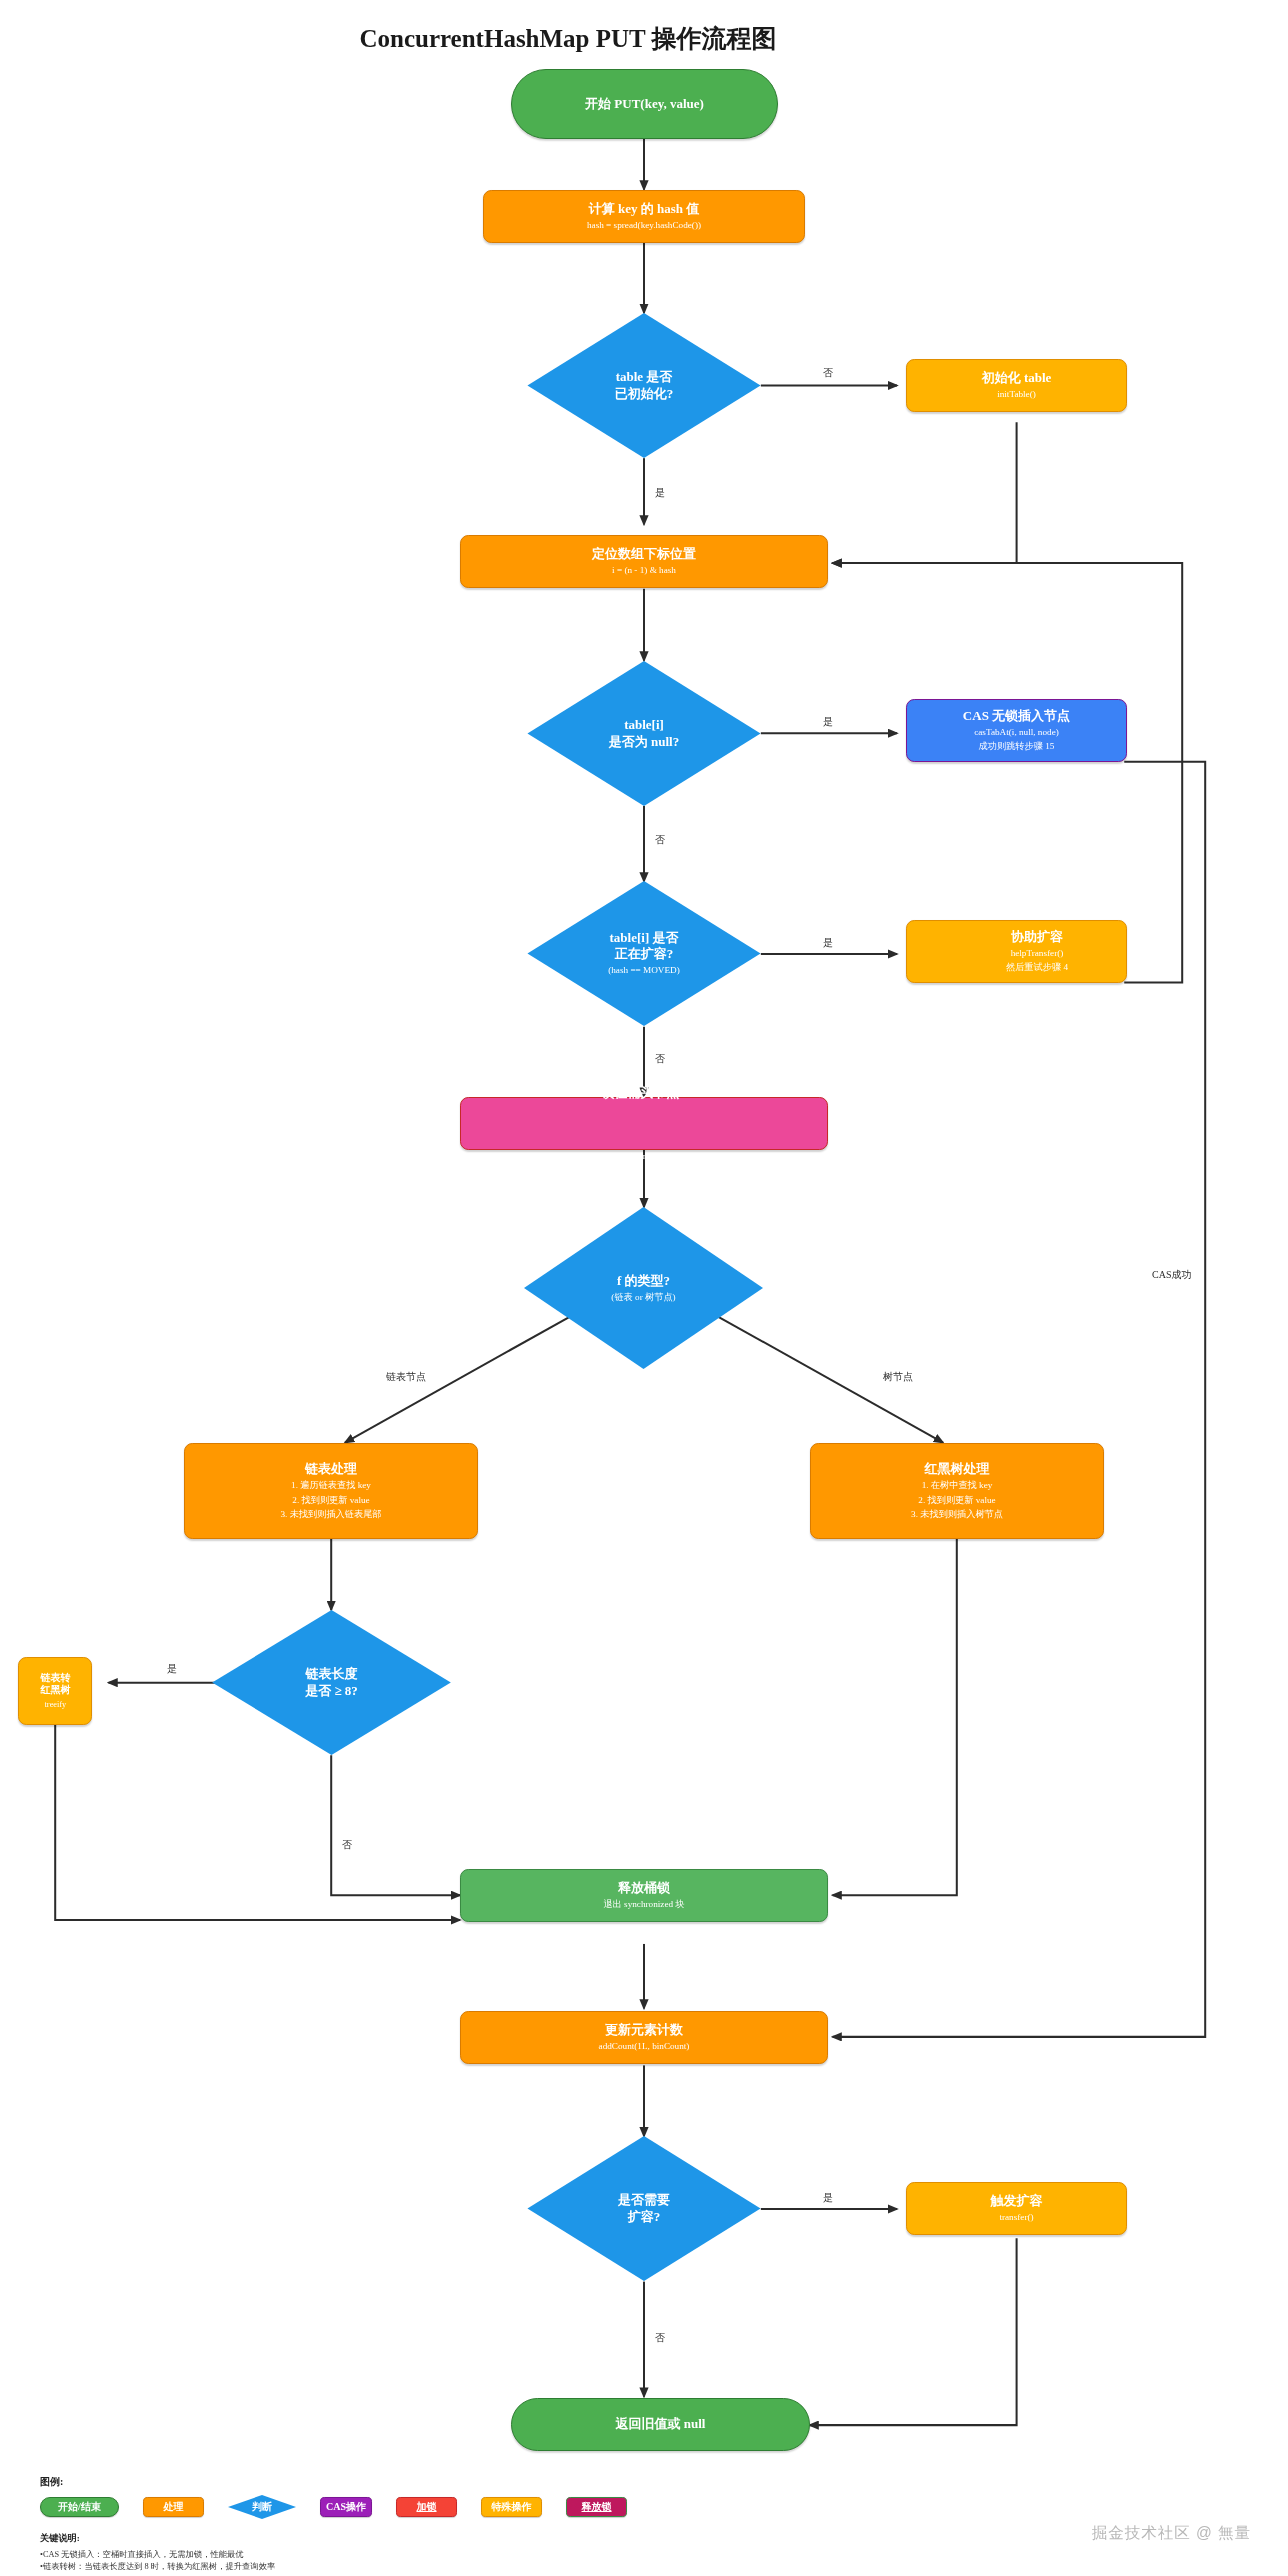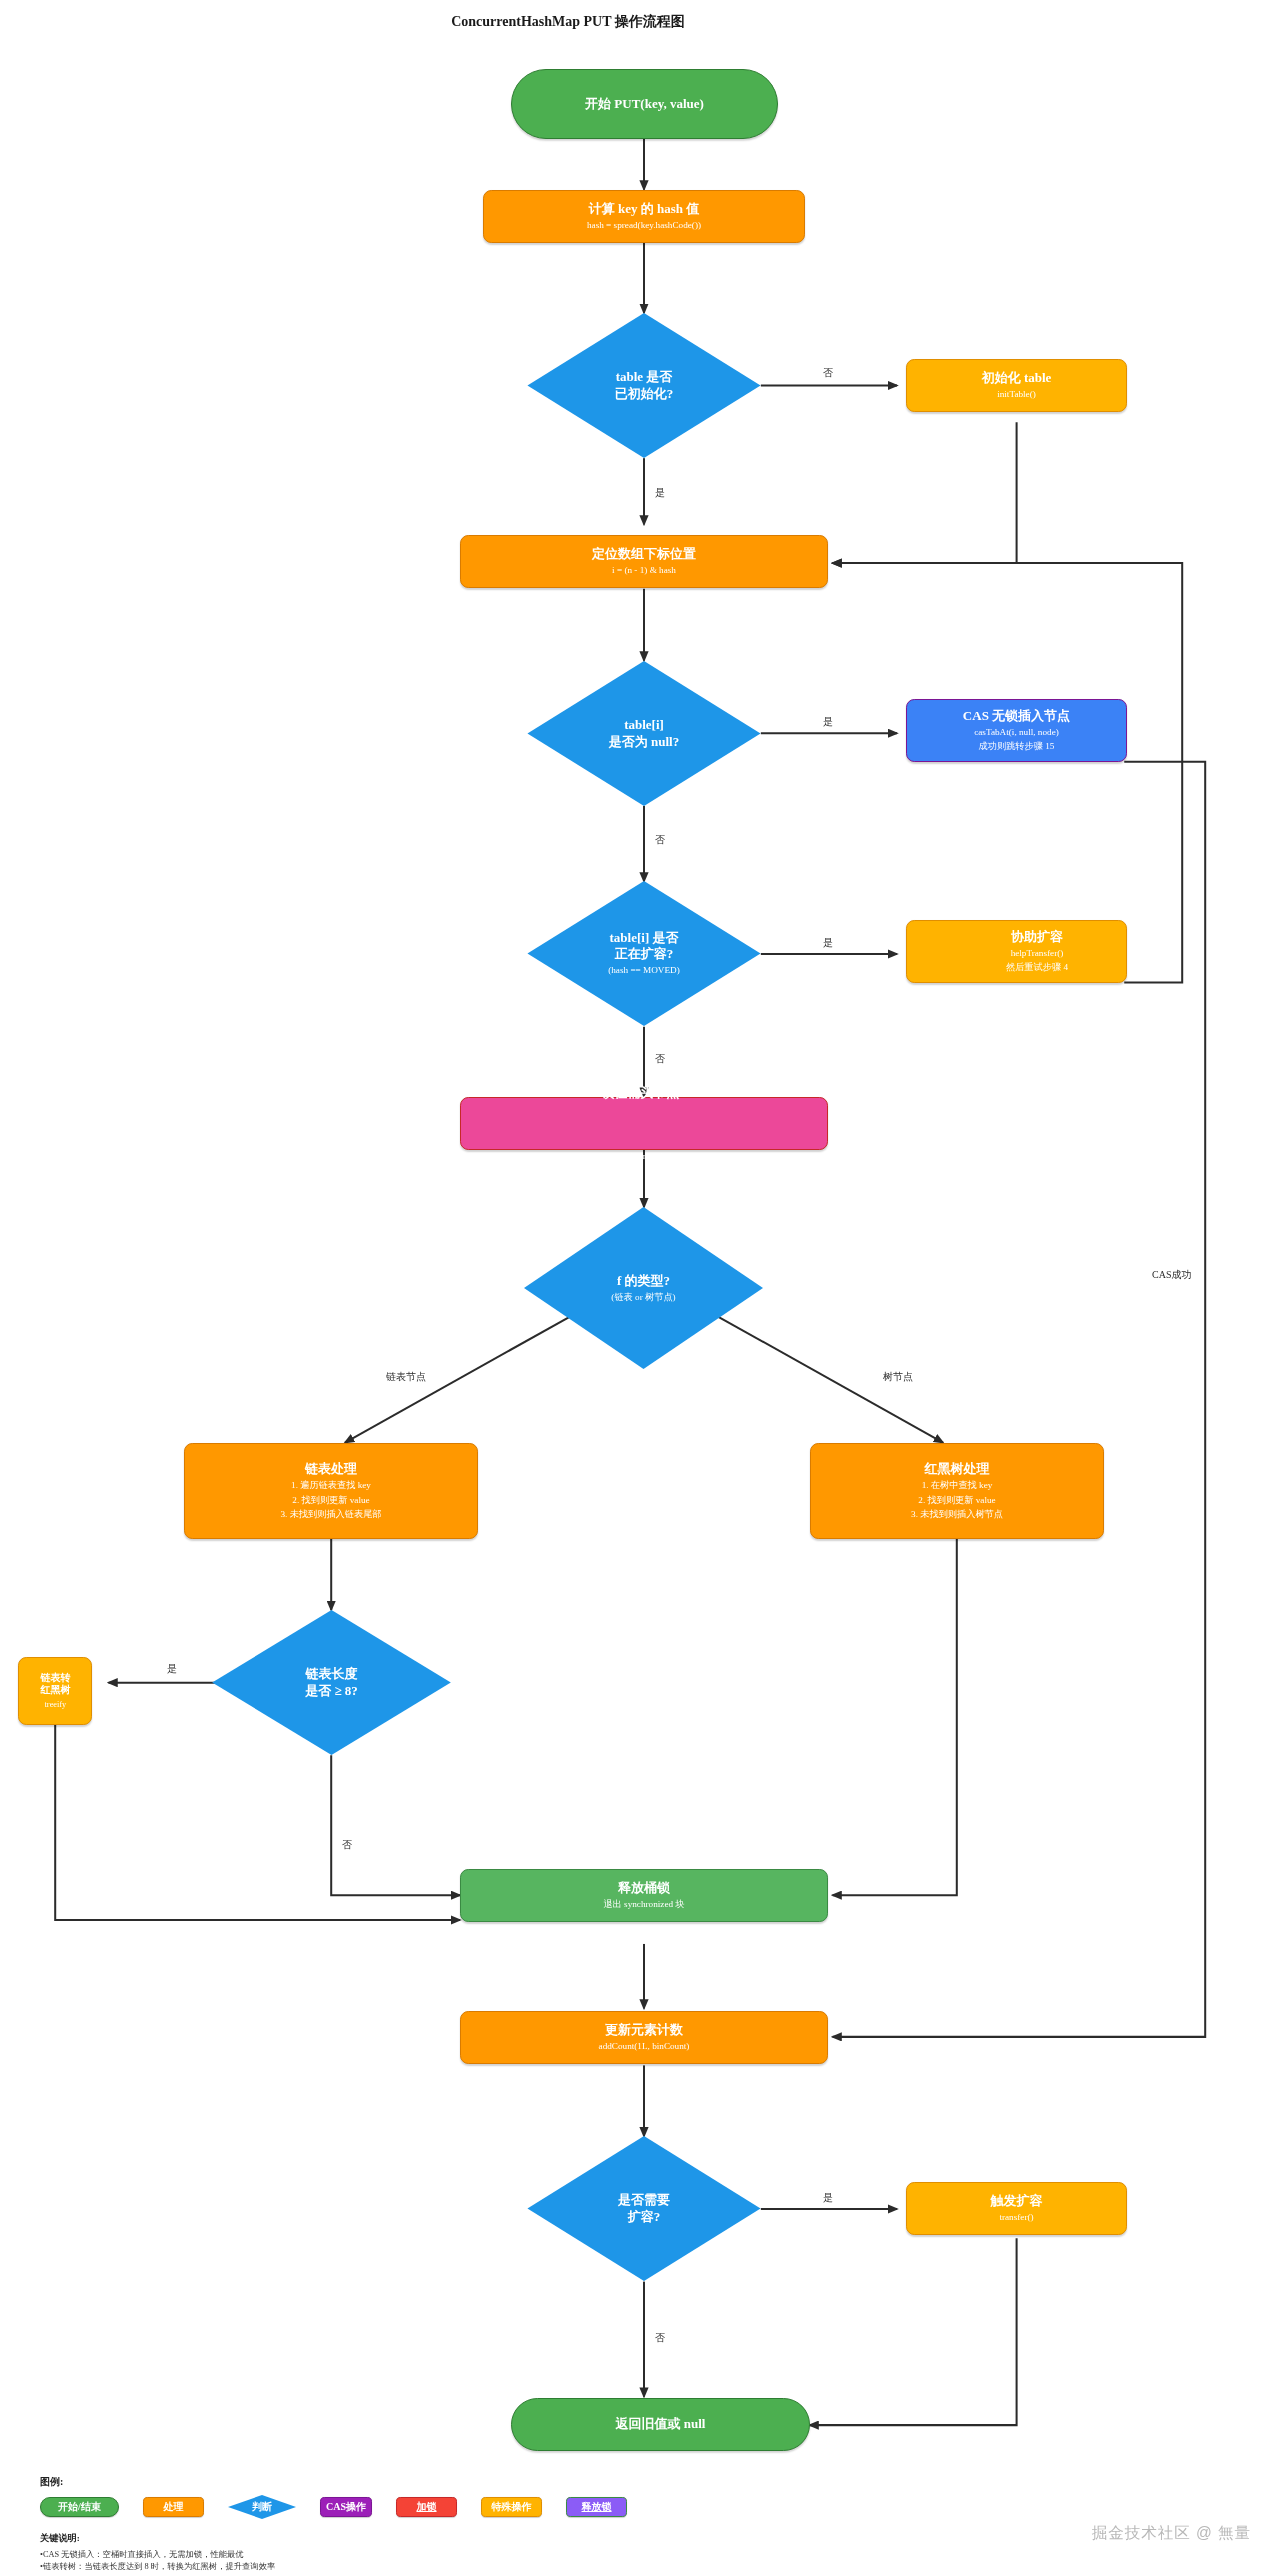--- a/index.html
+++ b/index.html
@@ -102,24 +102,24 @@
     position: absolute;
     font-size: 10px;
     color: #2b2b2b;
     font-family: "Liberation Serif", serif;
     white-space: nowrap;
   }
 
   #title {
     position: absolute;
     left: 0;
-    top: 13px;
+    top: 22px;
     width: 1136px;
     text-align: center;
-    font-size: 14px;
+    font-size: 25px;
     font-weight: bold;
     color: #1a1a1a;
     font-family: "Liberation Serif", "DejaVu Serif", serif;
   }
 
   
   #legend {
     position: absolute;
     left: 40px;
     top: 2475px;
@@ -455,21 +455,21 @@
       </div>
 
       <div class="lg-item lg-rect" style="background:#f44336; border-color:#c62828;text-decoration:underline;">
         <span>加锁</span>
       </div>
 
       <div class="lg-item lg-rect" style="background:#ffb300; border-color:#e08e00;">
         <span>特殊操作</span>
       </div>
 
-      <div class="lg-item lg-rect" style="background:#8b5cf6; border-color:#3a8a43;text-decoration:underline;">
+      <div class="lg-item lg-rect" style="background:#be185d; border-color:#3a8a43;text-decoration:underline;">
         <span>释放锁</span>
       </div>
 
     </div>
   </div>
 
   <div id="notes">
     <div id="notes-title">关键说明:</div>
     <ul>
       <li>CAS 无锁插入：空桶时直接插入，无需加锁，性能最优</li>

